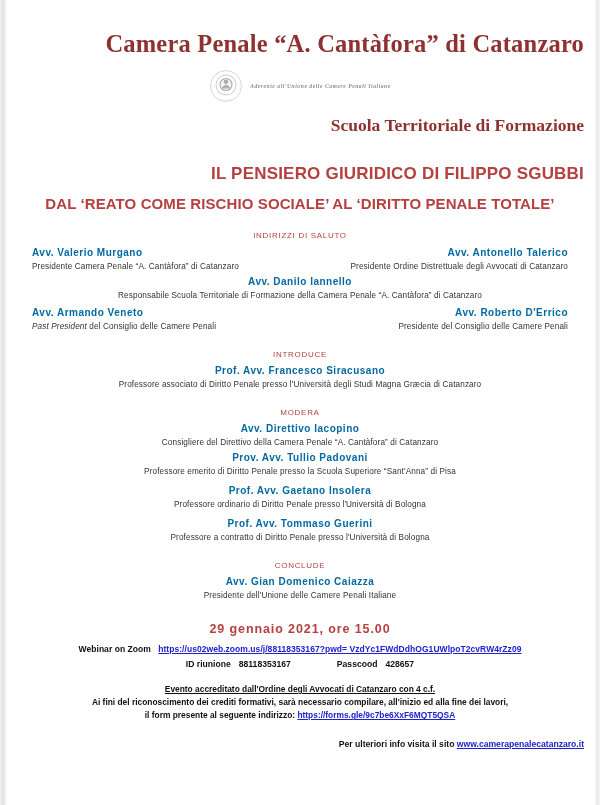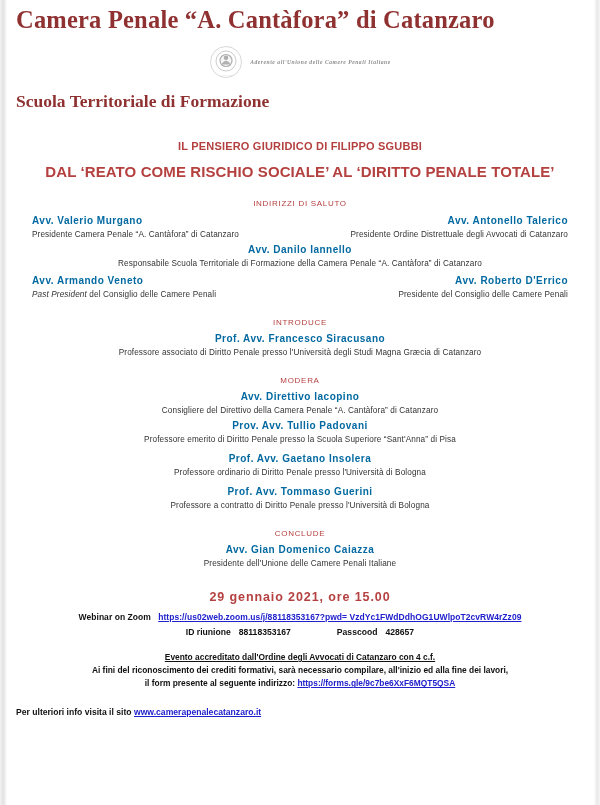--- a/index.html
+++ b/index.html
@@ -33,22 +33,22 @@
   }
   .content {
     position: relative;
     padding: 0 16px;
     box-sizing: border-box;
     width: 600px;
   }
 
   
   .masthead {
-    text-align: left;
-    padding-top: 6px;
+    text-align: right;
+    padding-top: 30px;
   }
   .org-title {
     font-family: "Liberation Serif", serif;
     font-size: 24.5px;
     font-weight: bold;
     color: #8f3130;
     letter-spacing: 0.2px;
     line-height: 1.15;
   }
   .emblem-row {
@@ -84,22 +84,23 @@
   }
 
   
   .event-title {
     text-align: center;
     margin-top: 28px;
     color: #b4403f;
     font-weight: bold;
   }
   .event-title .line1 {
-    font-size: 11px;
+    font-size: 17px;
     letter-spacing: 0.2px;
+    text-align: right;
   }
   .event-title .line2 {
     font-size: 15px;
     margin-top: 11px;
     letter-spacing: 0.1px;
   }
 
   
   .section-label {
     text-align: center;
@@ -183,21 +184,21 @@
     font-weight: bold;
     color: #111111;
     line-height: 1.55;
   }
   .footer .acc { text-decoration: underline; }
   .footer .lnk {
     color: #2020cc;
     text-decoration: underline;
   }
   .site-line {
-    text-align: left;
+    text-align: right;
     margin-top: 17px;
     font-size: 8.6px;
     font-weight: bold;
     color: #111111;
   }
   .site-line .lnk {
     color: #2020cc;
     text-decoration: underline;
   }
 </style>

